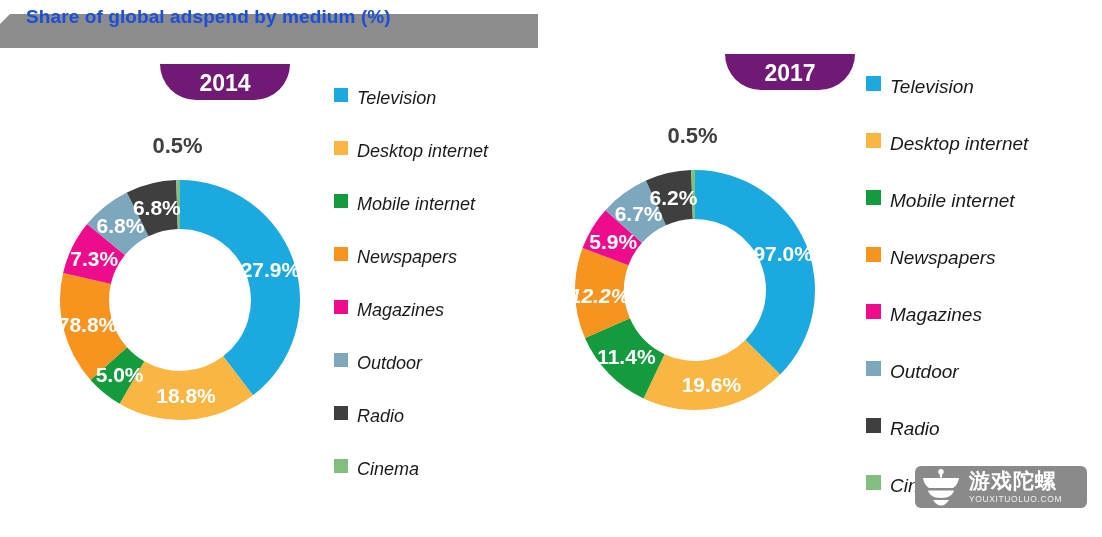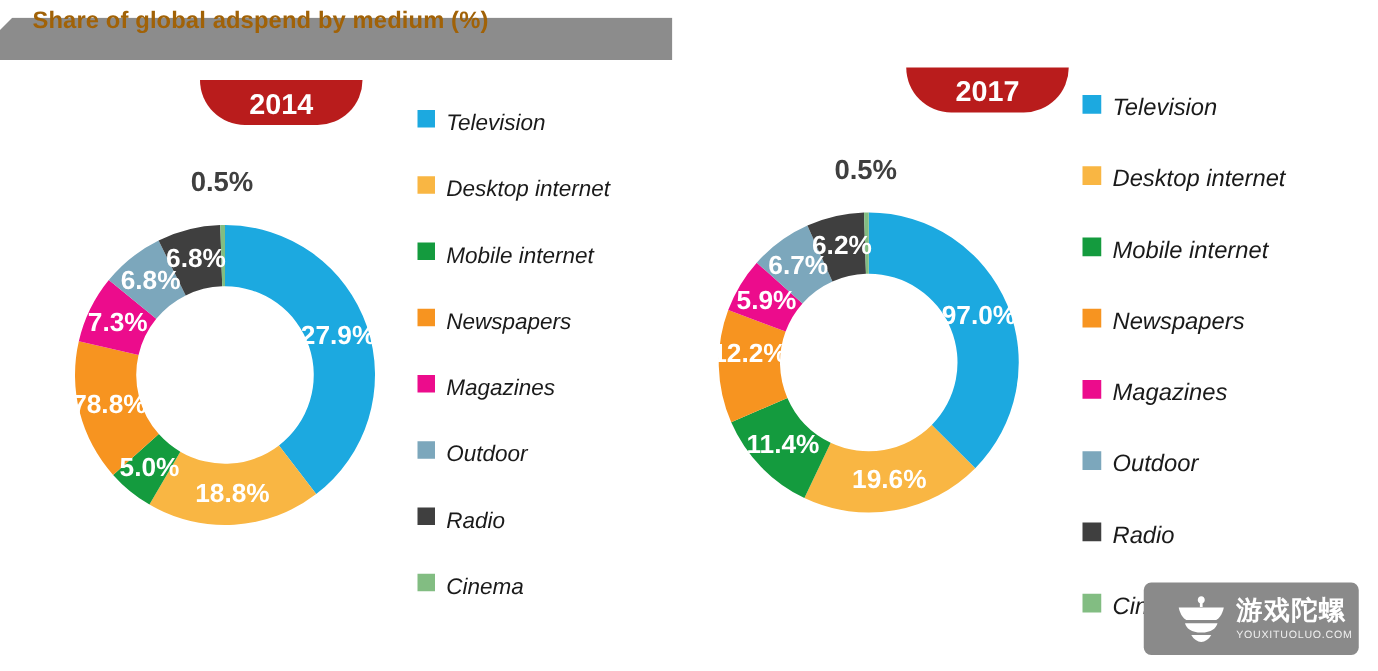--- a/index.html
+++ b/index.html
@@ -26,29 +26,29 @@
     background: #8c8c8c;
     
     clip-path: polygon(10px 0, 100% 0, 100% 100%, 0 100%, 0 10px);
   }
   #title-text {
     position: absolute;
     left: 26px;
     top: 6px;
     font-size: 19px;
     font-weight: bold;
-    color: #a16207;
+    color: #1d4ed8;
     letter-spacing: 0.1px;
     white-space: nowrap;
   }
 
   
   .year-pill {
     position: absolute;
-    background: #b91c1c;
+    background: #701a75;
     border-radius: 0 0 46px 46px;
     color: #ffffff;
     font-size: 23px;
     font-weight: bold;
     text-align: center;
     line-height: 1;
     box-sizing: border-box;
   }
   #year-pill-2014 {
     left: 160px;
@@ -110,26 +110,26 @@
   }
   #legend-2014 .legend-label { font-size: 18px; }
   #legend-2017 .legend-label { font-size: 19px; }
 
   
   #watermark {
     position: absolute;
     left: 915px;
     top: 466px;
     width: 172px;
-    height: 58px;
+    height: 42px;
     background: #8a8a8a;
     border-radius: 6px;
     display: flex;
     align-items: center;
-    padding-left: 24px;
+    padding-left: 4px;
     box-sizing: border-box;
   }
   #watermark-logo { flex: 0 0 auto; width: 44px; height: 40px; }
   #watermark-textblock { margin-left: 6px; }
   #watermark-cn {
     font-size: 21px;
     font-weight: bold;
     color: #ffffff;
     letter-spacing: 1px;
     line-height: 1.05;
@@ -278,17 +278,17 @@
 <div class="slice-label" style="left: 185.996px; top: 395.312px; font-size: 21px;">18.8%</div>
 <div class="slice-label" style="left: 119.59px; top: 373.965px; font-size: 21px;">5.0%</div>
 <div class="slice-label" style="left: 87.5003px; top: 323.75px; font-size: 21px;">78.8%</div>
 <div class="slice-label" style="left: 94.2384px; top: 257.986px; font-size: 21px;">7.3%</div>
 <div class="slice-label" style="left: 120.524px; top: 225.282px; font-size: 21px;">6.8%</div>
 <div class="slice-label" style="left: 156.832px; top: 207.353px; font-size: 21px;">6.8%</div>
 <div class="slice-label outside" style="left: 177.581px; top: 146.019px; font-size: 22px;">0.5%</div>
 <div class="slice-label" style="left: 783.158px; top: 253.28px; font-size: 21px;">97.0%</div>
 <div class="slice-label" style="left: 711.436px; top: 384.075px; font-size: 21px;">19.6%</div>
 <div class="slice-label" style="left: 626.366px; top: 356.405px; font-size: 21px;">11.4%</div>
-<div class="slice-label" style="left: 599.534px; top: 283px; font-size: 21px;">12.2%</div>
+<div class="slice-label" style="left: 599.534px; top: 295px; font-size: 21px; font-style: italic;">12.2%</div>
 <div class="slice-label" style="left: 613.21px; top: 240.698px; font-size: 21px;">5.9%</div>
 <div class="slice-label" style="left: 638.575px; top: 212.951px; font-size: 21px;">6.7%</div>
 <div class="slice-label" style="left: 673.561px; top: 196.938px; font-size: 21px;">6.2%</div>
 <div class="slice-label outside" style="left: 692.579px; top: 136.019px; font-size: 22px;">0.5%</div>
 
 </body></html>

